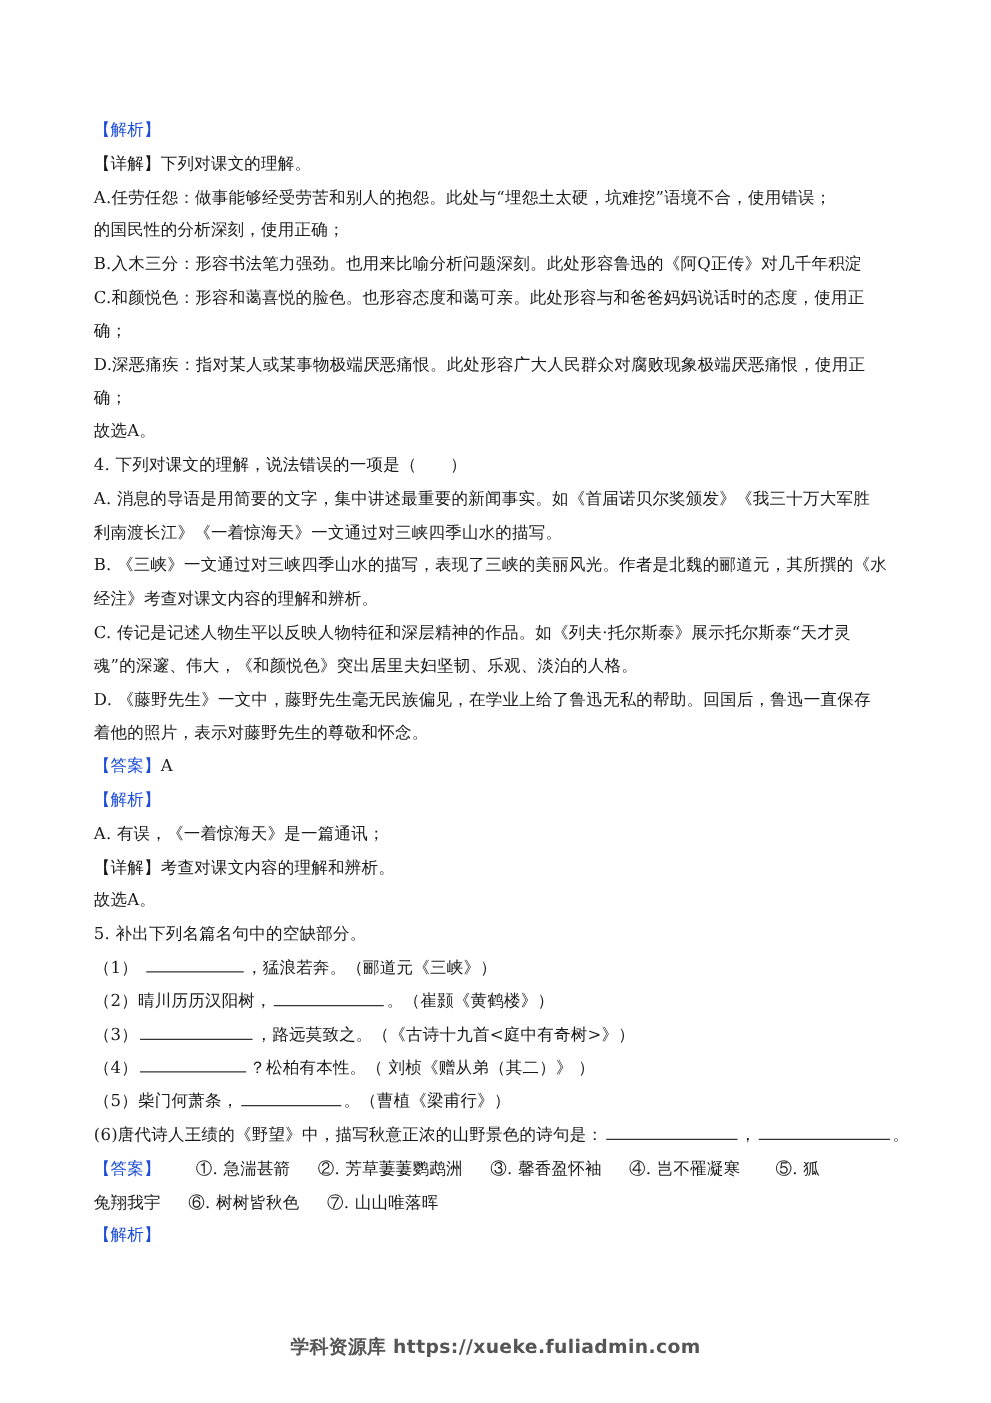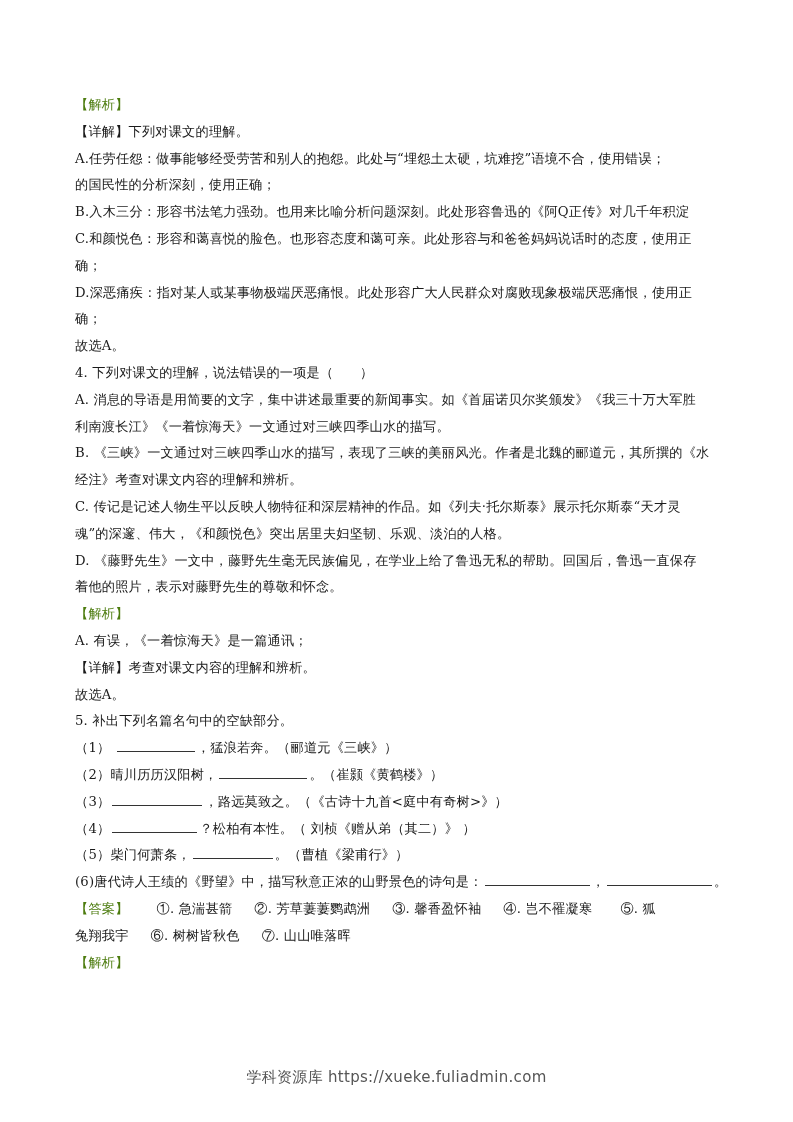--- a/index.html
+++ b/index.html
@@ -1,24 +1,24 @@
 <!DOCTYPE html>
 <html><head>
 <meta charset="utf-8">
 <style>
   html, body { margin: 0; padding: 0; background: #ffffff; }
   body { width: 793px; height: 1122px; position: relative; overflow: hidden;
          font-family: "DejaVu Serif", "Liberation Serif", serif; color: #1a1a1a; }
   .page { position: absolute; left: 75px; top: 92px; width: 650px; }
   .line { font-size: 13.2px; line-height: 26.8px; height: 26.8px; white-space: nowrap; letter-spacing: 0.2px; }
-  .label { color: #4d7c0f; }
+  .label { color: #1d4ed8; }
   .blank { display: inline-block; border-bottom: 1px solid #333; height: 14px; vertical-align: baseline; margin: 0 2px; }
   .ans-item { display: inline-block; margin-right: 22px; }
   .footer { position: absolute; left: 0; width: 793px; top: 1068px; text-align: center;
-            font-family: "DejaVu Sans", "Liberation Sans", sans-serif; font-size: 15px; color: #555; letter-spacing: 0.3px; }
+            font-family: "DejaVu Sans", "Liberation Sans", sans-serif; font-size: 15px; color: #555; letter-spacing: 0.3px; font-weight: bold; }
 </style>
 </head>
 <body>
 
 <div class="page">
 
   <div class="line label">【解析】</div>
   <div class="line">
     <span>【详解】</span><span>下列对课文的理解。</span>
   </div>
@@ -33,20 +33,23 @@
 
   <div class="line">4. 下列对课文的理解，说法错误的一项是（　　）</div>
   <div class="line">A. 消息的导语是用简要的文字，集中讲述最重要的新闻事实。如《首届诺贝尔奖颁发》《我三十万大军胜</div>
   <div class="line">利南渡长江》《一着惊海天》一文通过对三峡四季山水的描写。</div>
   <div class="line">B. 《三峡》一文通过对三峡四季山水的描写，表现了三峡的美丽风光。作者是北魏的郦道元，其所撰的《水</div>
   <div class="line">经注》考查对课文内容的理解和辨析。</div>
   <div class="line">C. 传记是记述人物生平以反映人物特征和深层精神的作品。如《列夫·托尔斯泰》展示托尔斯泰“天才灵</div>
   <div class="line">魂”的深邃、伟大，《和颜悦色》突出居里夫妇坚韧、乐观、淡泊的人格。</div>
   <div class="line">D. 《藤野先生》一文中，藤野先生毫无民族偏见，在学业上给了鲁迅无私的帮助。回国后，鲁迅一直保存</div>
   <div class="line">着他的照片，表示对藤野先生的尊敬和怀念。</div>
+  <div class="line">
+    <span class="label">【答案】</span><span>A</span>
+  </div>
   <div class="line label">【解析】</div>
   <div class="line">A. 有误，《一着惊海天》是一篇通讯；</div>
   <div class="line">
     <span>【详解】</span><span>考查对课文内容的理解和辨析。</span>
   </div>
   <div class="line">故选A。</div>
 
   <div class="line">5. 补出下列名篇名句中的空缺部分。</div>
 
   <div class="line">

